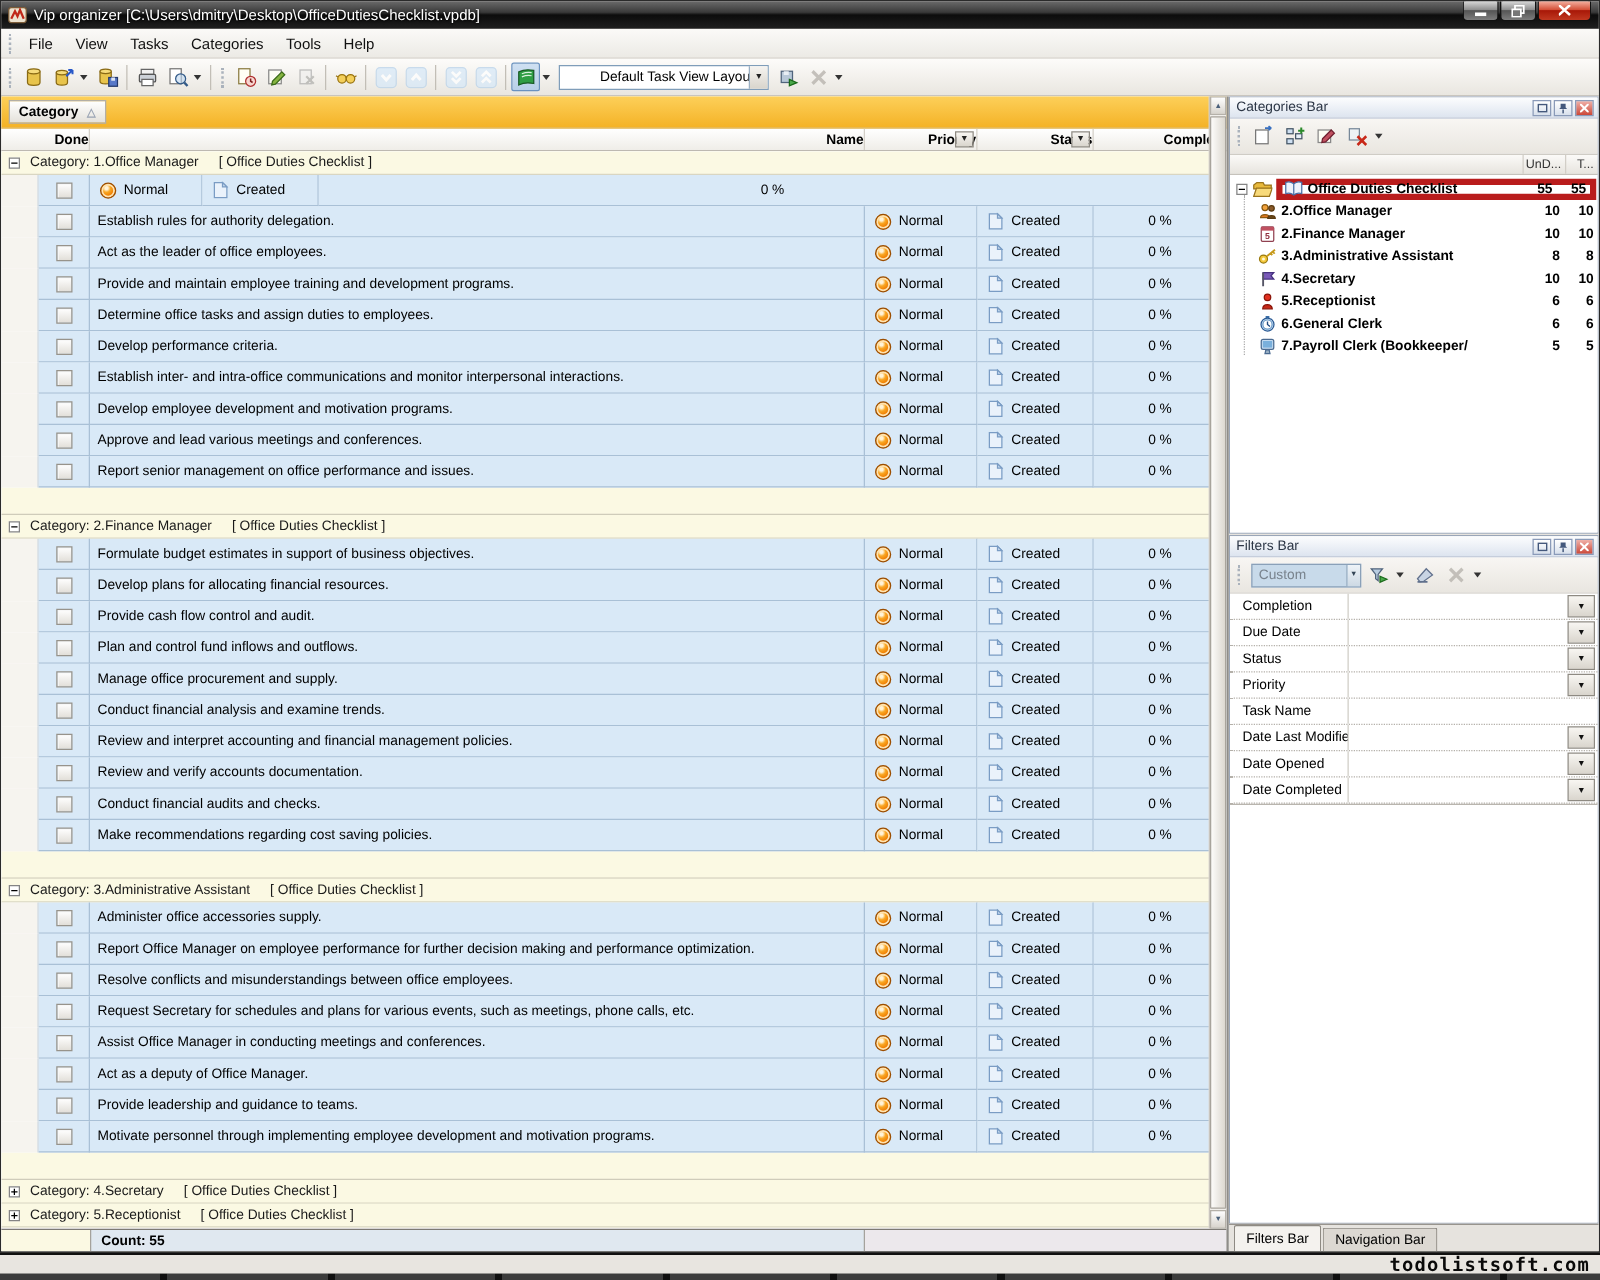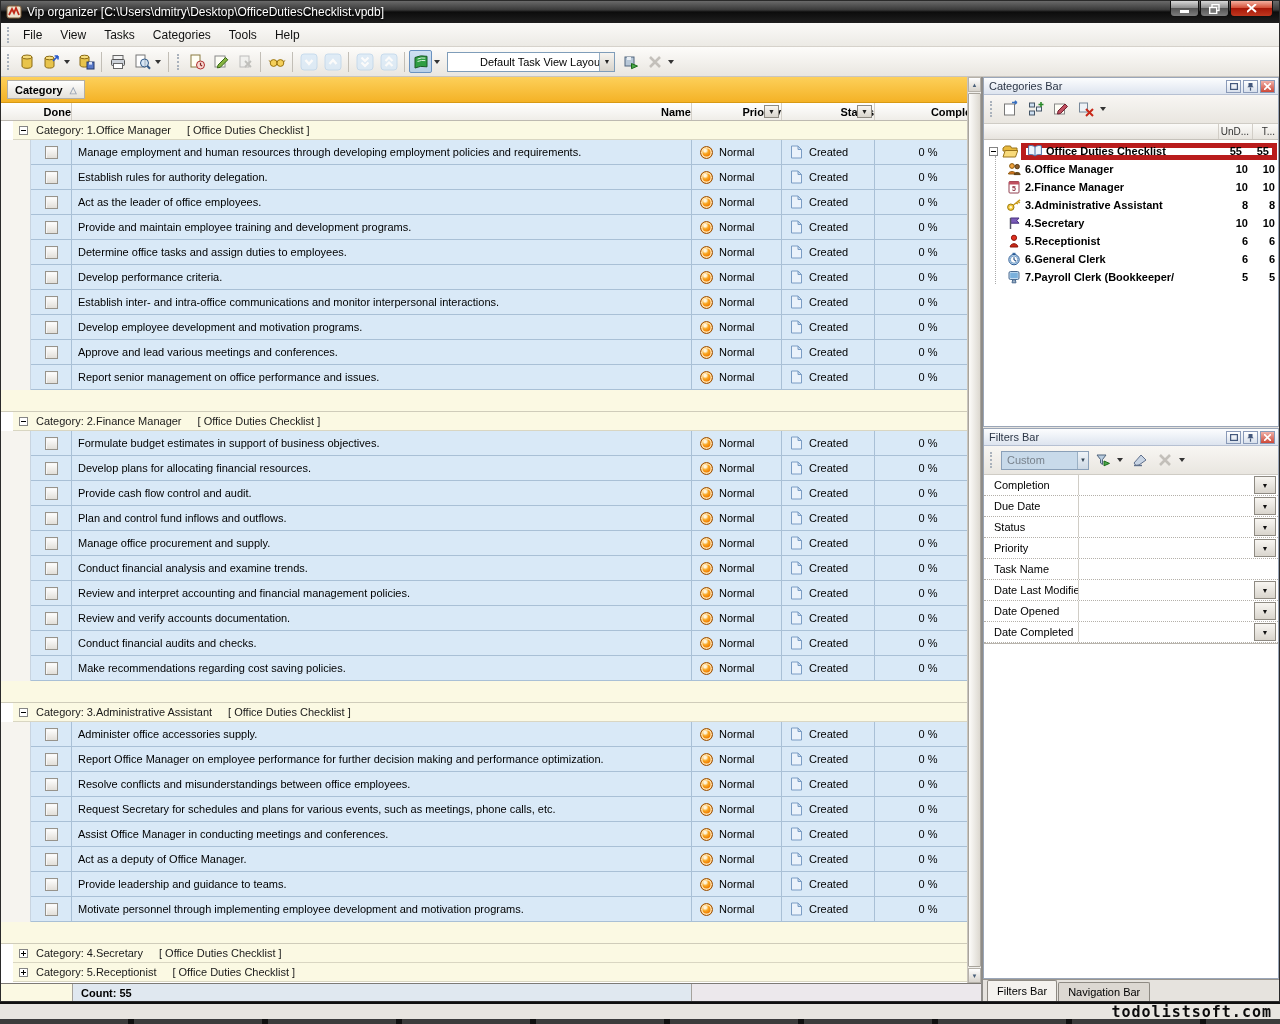--- a/index.html
+++ b/index.html
@@ -41,21 +41,21 @@
   .groupbar { height:26px; background:linear-gradient(#fdd05a,#f4b226); display:flex; align-items:center; padding-left:6px; border-bottom:1px solid #d89a14; }
   .group-btn { height:19px; background:linear-gradient(#ffffff,#e4e1da); border:1px solid #b3afa6; display:flex; align-items:center; padding:0 7px; gap:7px; font-weight:bold; font-size:11px; }
   .sort-tri { font-size:9px; color:#9aa4b4; }
 
   .colheaders { height:18px; display:flex; background:linear-gradient(#ffffff,#efede8); border-bottom:1px solid #bdb9b1; font-weight:bold; }
   .ch { display:flex; align-items:center; justify-content:flex-end; border-right:1px solid #d4d0c8; position:relative; }
   .ch-done { width:71px; } .ch-name { width:620px; } .ch-prio { width:90px; } .ch-status { width:93px; } .ch-comp { flex:1; border-right:none; }
   .hdr-dd { position:absolute; right:2px; top:2px; width:15px; height:13px; border:1px solid #8e8a82; background:linear-gradient(#f8f6f2,#d9d5cd); font-size:7px; display:flex; align-items:center; justify-content:center; color:#222; }
 
   .grid { flex:1; overflow:hidden; background:#fff; }
-  .g-row { height:19px; background:#fbf9e3; border-bottom:1px solid #d9d6c2; display:flex; align-items:center; padding-left:6px; gap:8px; font-size:11px; color:#1a1a1a;margin-left:12px; }
+  .g-row { height:19px; background:#fbf9e3; border-bottom:1px solid #d9d6c2; display:flex; align-items:center; padding-left:6px; gap:8px; font-size:11px; color:#1a1a1a; }
   .g-suffix { margin-left:8px; }
   .expander { width:9px; height:9px; border:1px solid #848484; background:#fff; position:relative; flex:none; }
   .expander::before { content:''; position:absolute; left:1px; right:1px; top:3px; border-top:1px solid #000; }
   .expander.plus::after { content:''; position:absolute; top:1px; bottom:1px; left:3px; border-left:1px solid #000; }
   .spacer-row { height:22px; background:#fbf9e3; border-bottom:1px solid #cfccba; }
   .task-row { height:25px; display:flex; }
   .cell { border-right:1px solid #a9c0d6; border-bottom:1px solid #a9c0d6; background:#d9e9f7; display:flex; align-items:center; }
   .c-indent { width:30px; background:#f6f4ef; border-right:1px solid #c8d4e0; border-bottom:none; }
   .c-check { width:41px; justify-content:center; }
   .c-name { width:620px; padding-left:6px; }
@@ -322,21 +322,20 @@
             <div class="g-row">
               <span class="expander"></span>
               <span>Category: 1.Office Manager</span>
               <span class="g-suffix">[ Office Duties Checklist ]</span>
             </div>
             <div class="task-row">
               <div class="cell c-indent"></div>
               <div class="cell c-check">
                 <span class="cb"></span>
               </div>
-              <div class="cell c-name">Manage employment and human resources through developing employment policies and requirements.</div>
               <div class="cell c-prio">
                 <span class="prio-ball"></span>
                 <span>Normal</span>
               </div>
               <div class="cell c-status">
                 <span class="status-icon">
                   <svg width="13" height="14" viewBox="0 0 13 14">
                     <path d="M1.5 1 h6.5 l3.5 3.5 v8.5 h-10 z" fill="#eaf2fb" stroke="#7a9cc4"></path>
                     <path d="M8 1 l3.5 3.5 h-3.5 z" fill="#c8dcf0" stroke="#7a9cc4"></path>
                   </svg>
@@ -1029,21 +1028,21 @@
           <div class="tree-row">
                 <span class="child-indent"></span>
                 <span class="t-icon">
                   <svg viewBox="0 0 16 14" width="16" height="14">
                     <circle cx="6" cy="4" r="2.4" fill="#f2a23c" stroke="#8a5a10"></circle>
                     <path d="M2.5 12 c0-3.2 7-3.2 7 0 z" fill="#e07820" stroke="#8a5a10"></path>
                     <circle cx="11.2" cy="4.6" r="2.2" fill="#8a5a2a" stroke="#5a3a10"></circle>
                     <path d="M8.2 12.6 c0-2.9 6-2.9 6 0 z" fill="#6a4a1a" stroke="#5a3a10"></path>
                   </svg>
                 </span>
-                <span class="t-label">6.Office Manager</span>
+                <span class="t-label">2.Office Manager</span>
                 <span class="t-cnt">10</span>
                 <span class="t-cnt t2">10</span>
               </div>
               <div class="tree-row">
                 <span class="child-indent"></span>
                 <span class="t-icon">
                   <svg viewBox="0 0 16 14" width="16" height="14">
                     <rect x="3" y="1.5" width="10" height="11.5" rx="1" fill="#fff" stroke="#904050"></rect>
                     <rect x="3" y="1.5" width="10" height="3" fill="#c05060"></rect>
                     <text x="8" y="11" font-size="7" text-anchor="middle" fill="#903040" font-weight="bold">5</text>

